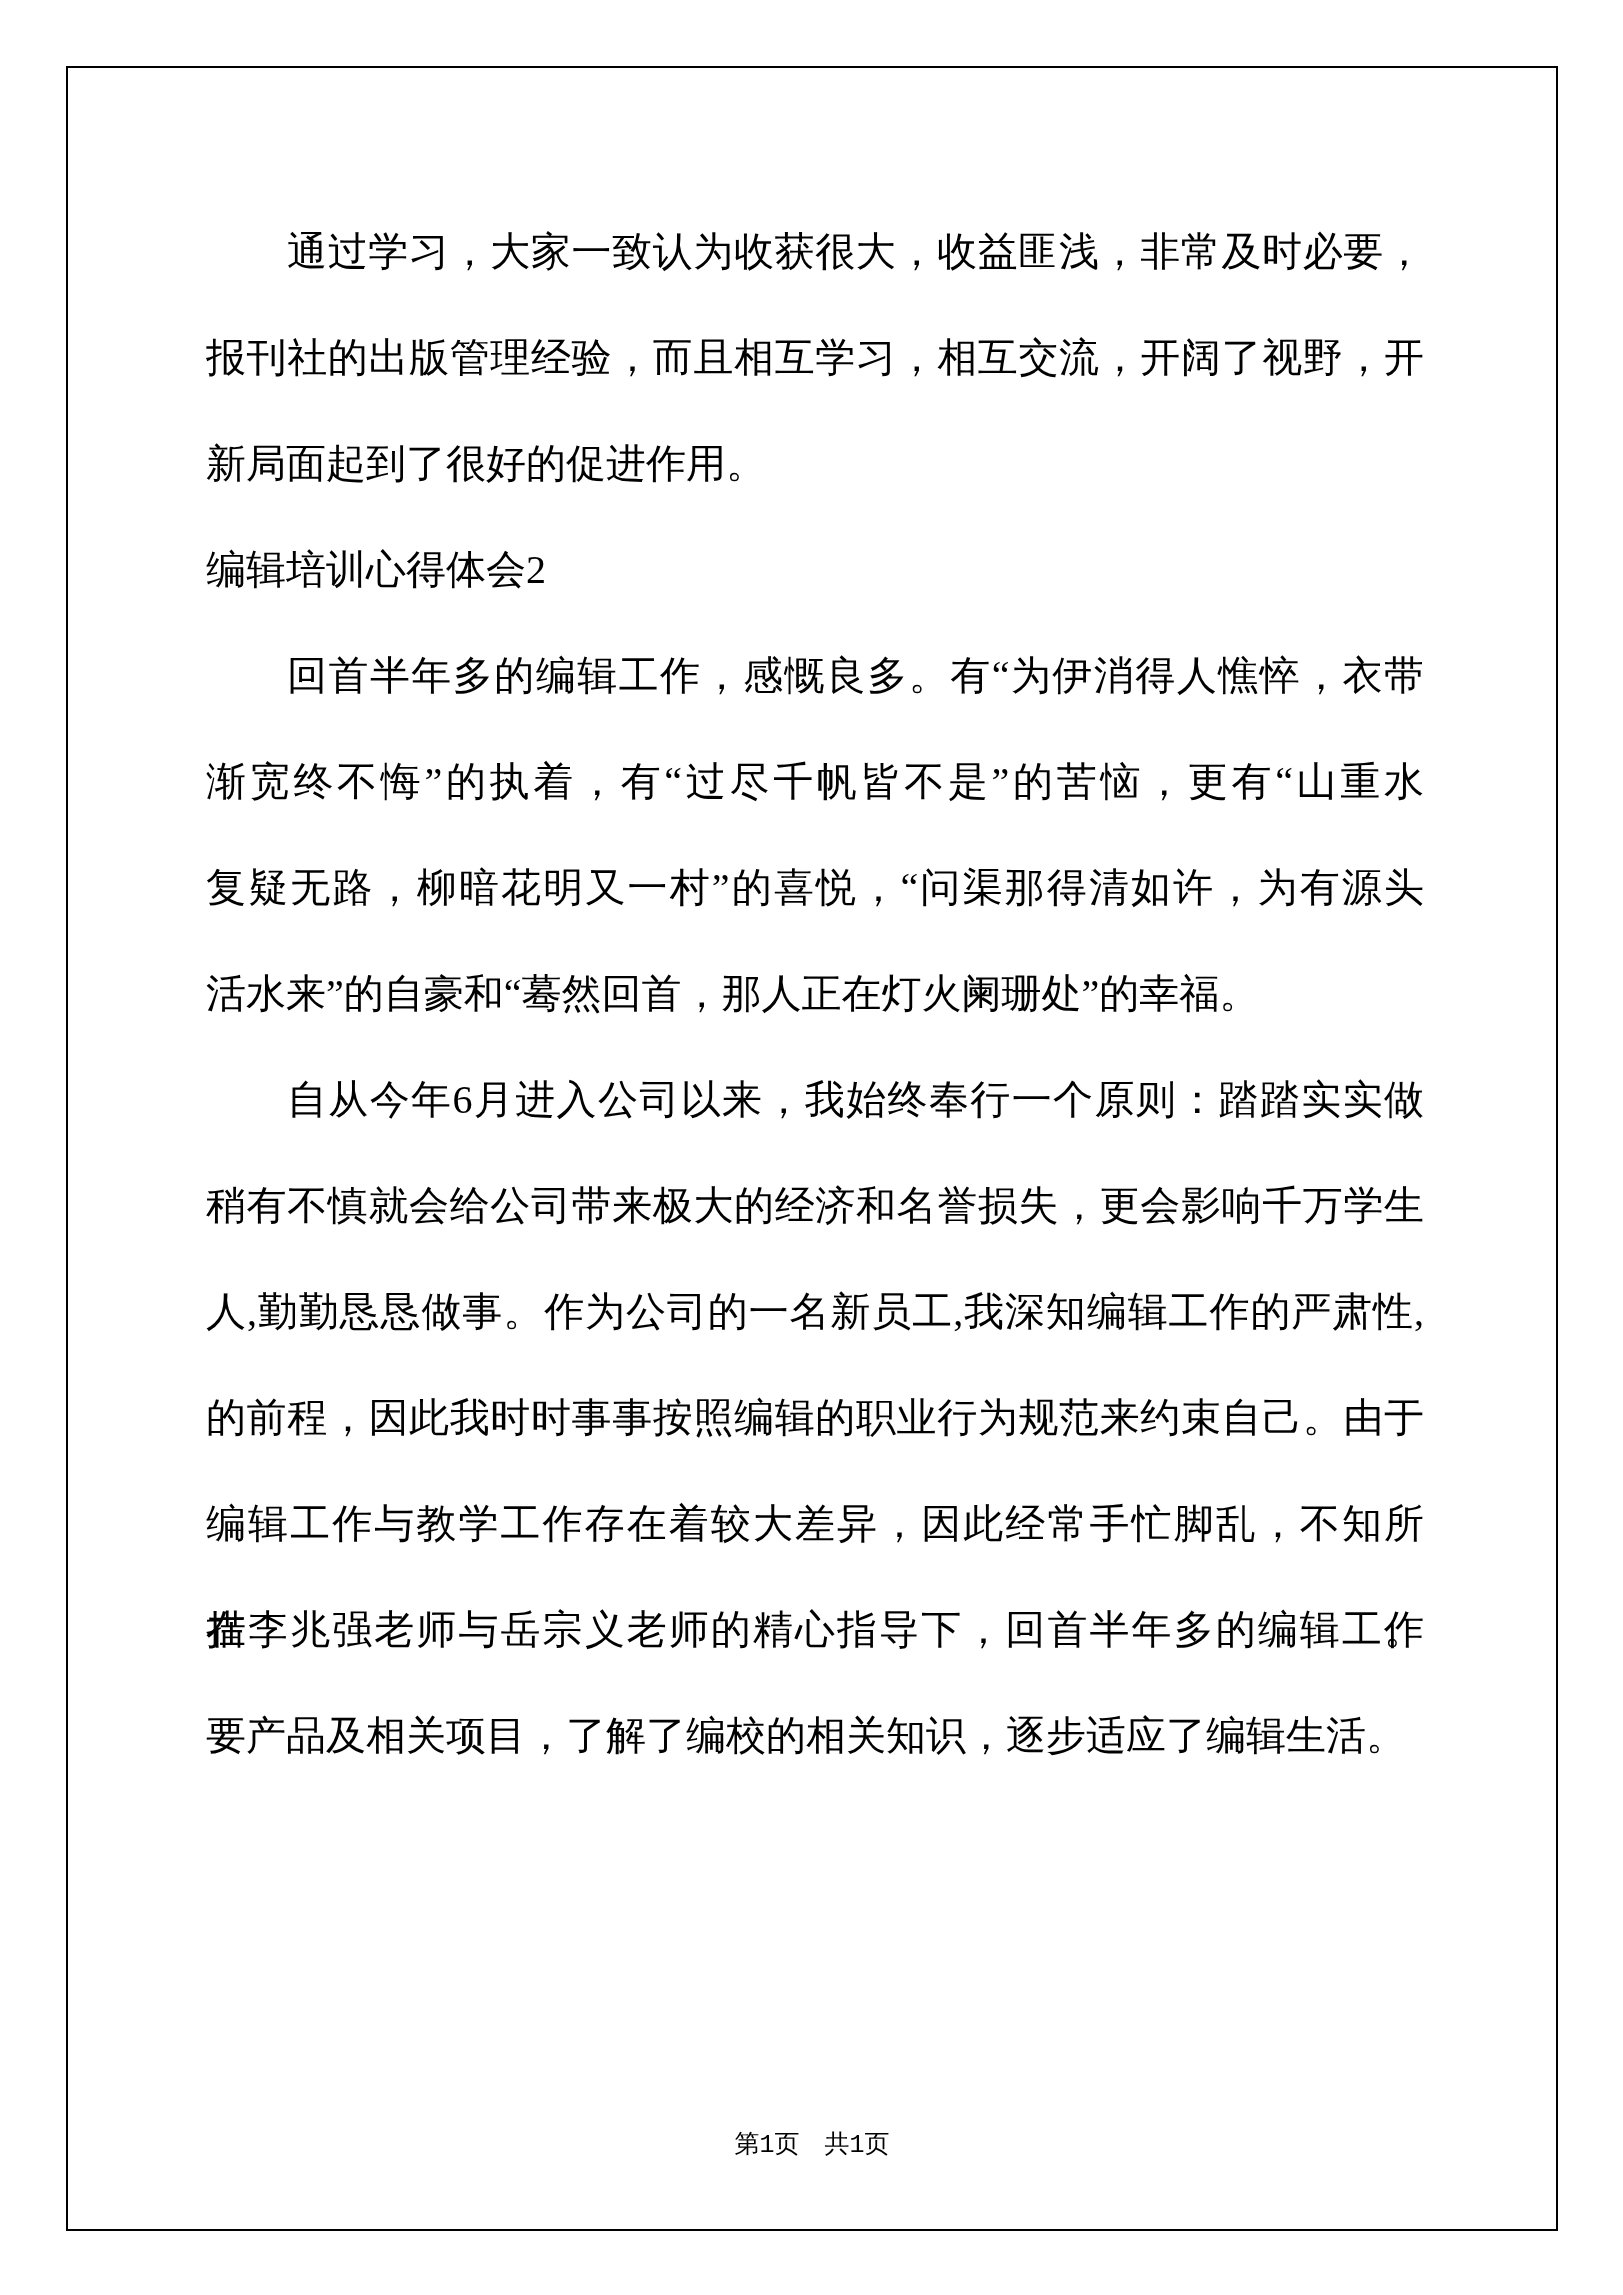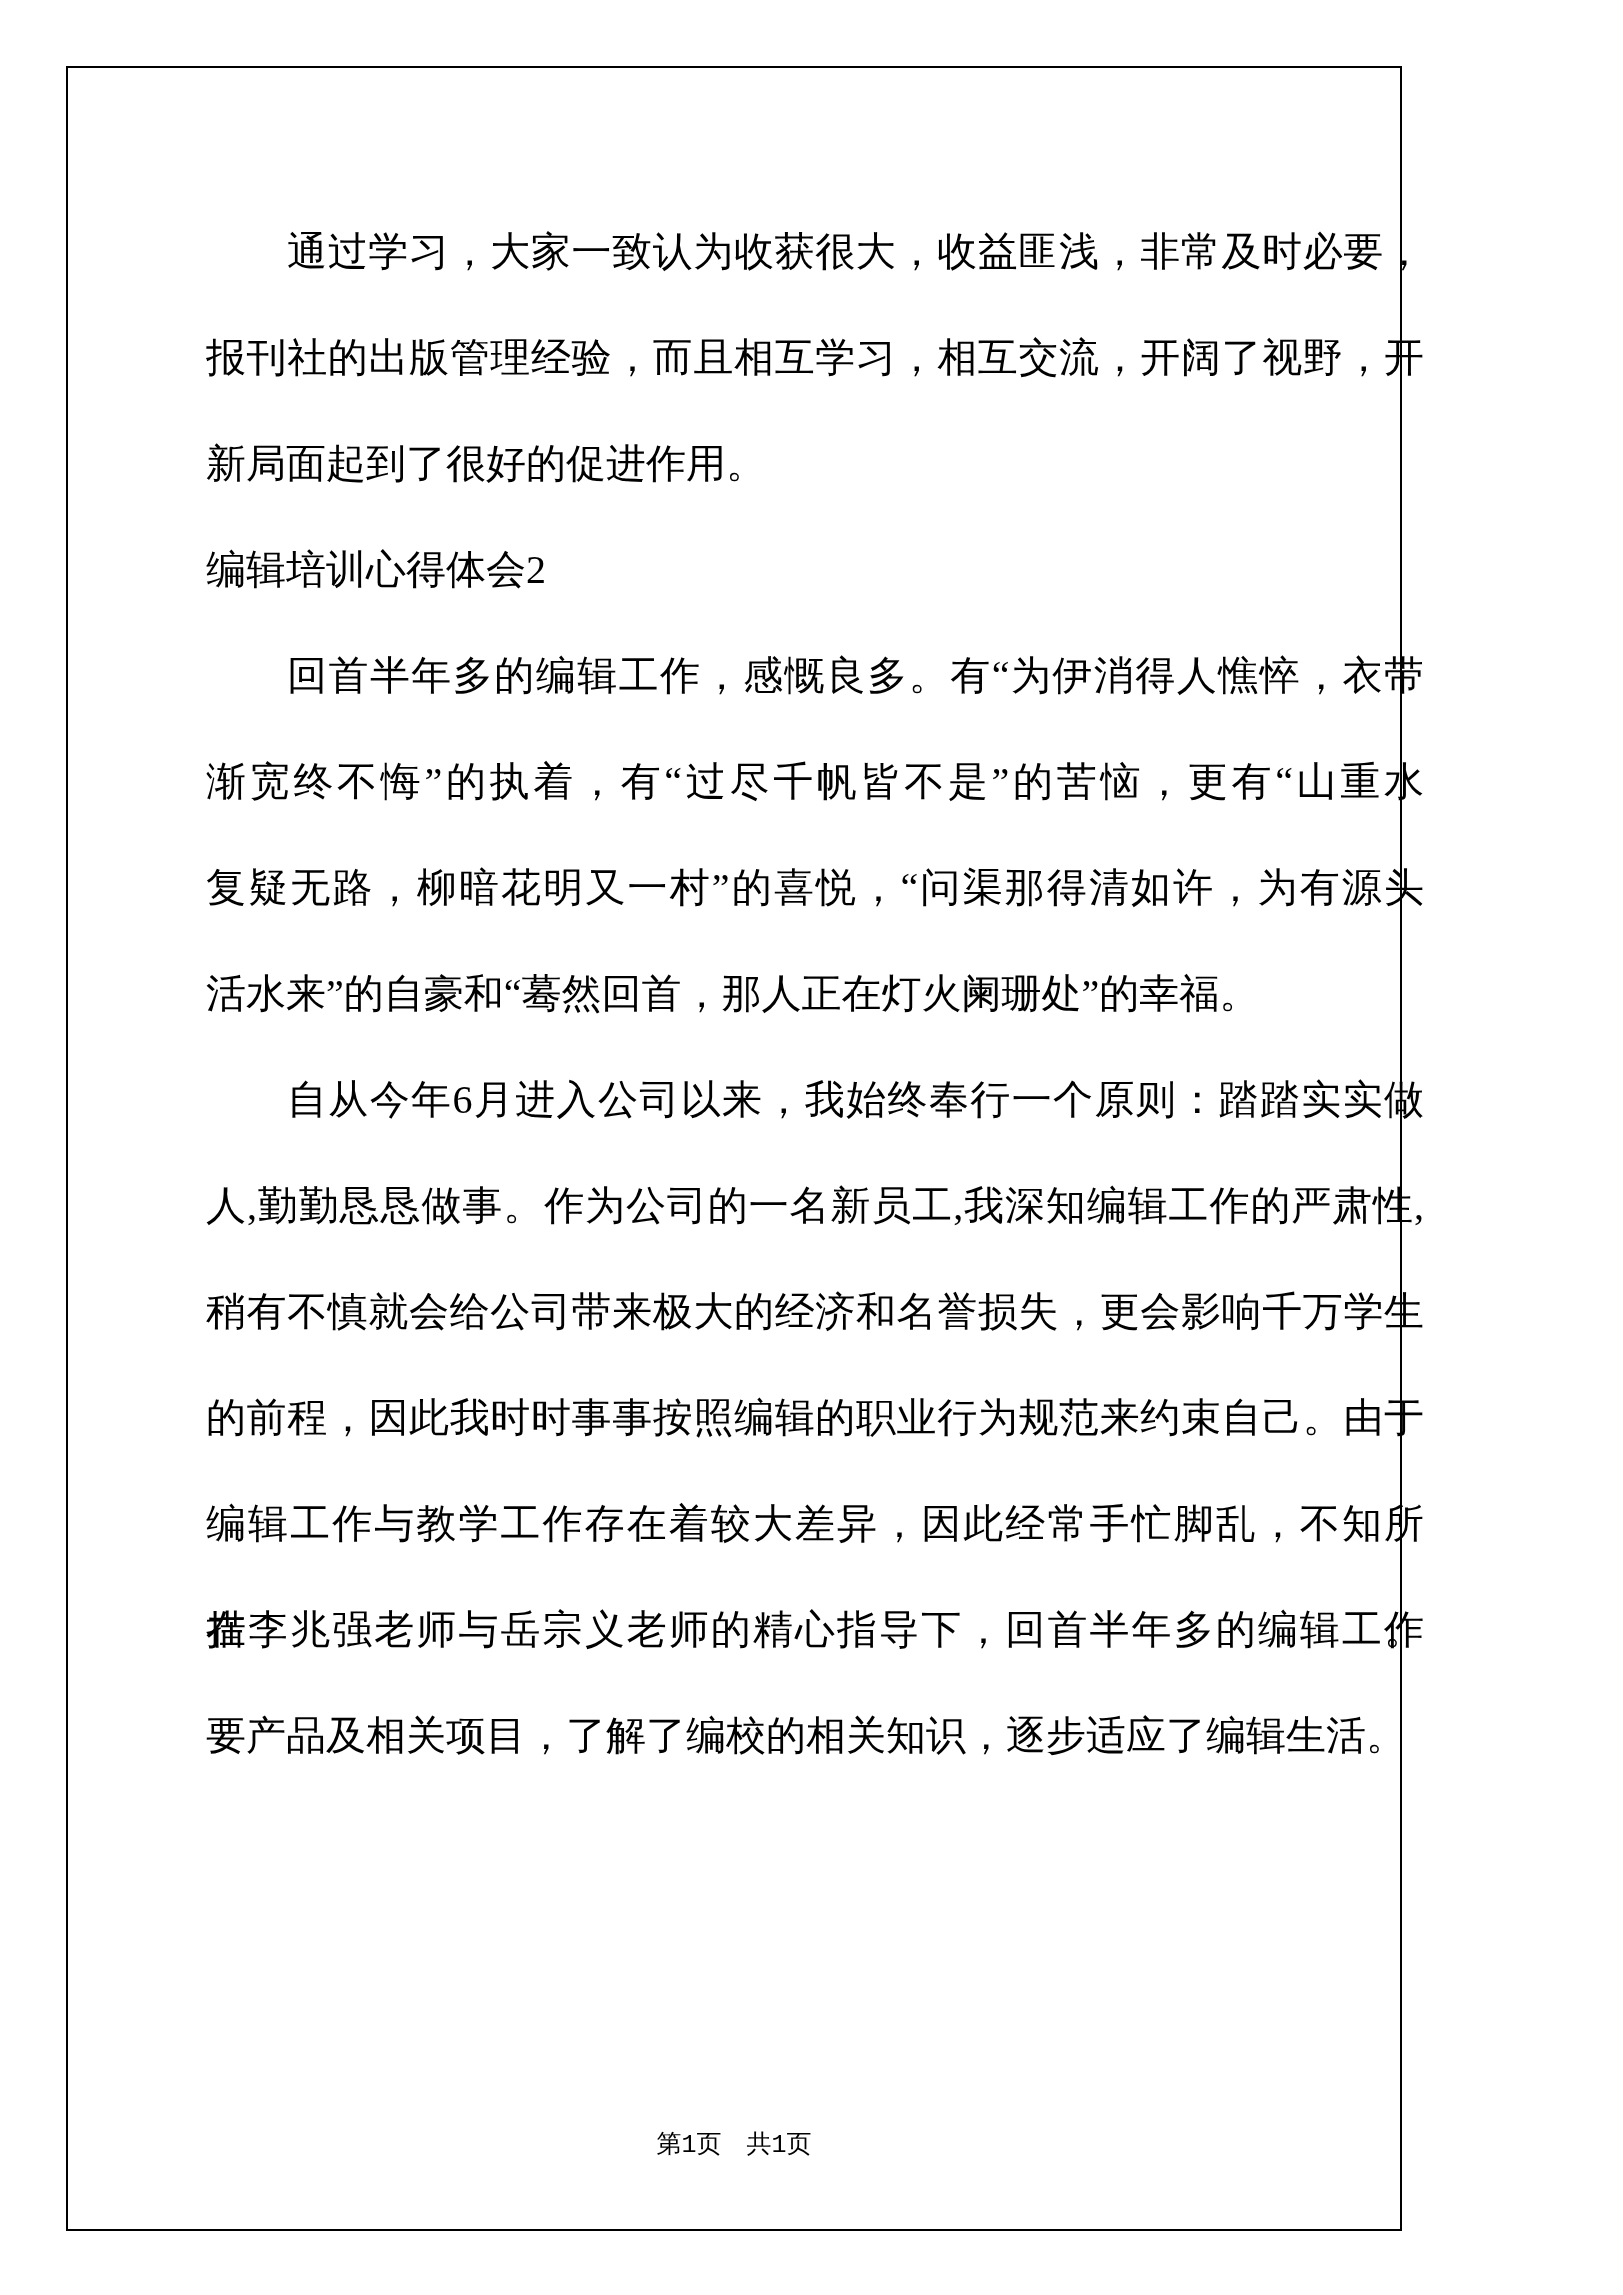--- a/index.html
+++ b/index.html
@@ -17,21 +17,21 @@
     position: relative;
     width: 1623px;
     height: 2295px;
     background: #ffffff;
     overflow: hidden;
   }
   .border-frame {
     position: absolute;
     left: 66px;
     top: 66px;
-    width: 1336px;
+    width: 1492px;
     height: 2165px;
     border: 2.2px solid #000000;
     box-sizing: border-box;
   }
   .content {
     position: absolute;
     left: 138px;
     top: 131px;
     width: 1218px;
   }
@@ -70,22 +70,22 @@
 
     <div class="line indent">通过学习，大家一致认为收获很大，收益匪浅，非常及时必要，</div>
         <div class="line">报刊社的出版管理经验，而且相互学习，相互交流，开阔了视野，开</div>
         <div class="line short">新局面起到了很好的促进作用。</div>
         <div class="line short">编辑培训心得体会2</div>
         <div class="line indent">回首半年多的编辑工作，感慨良多。有“为伊消得人憔悴，衣带</div>
         <div class="line">渐宽终不悔”的执着，有“过尽千帆皆不是”的苦恼，更有“山重水</div>
         <div class="line">复疑无路，柳暗花明又一村”的喜悦，“问渠那得清如许，为有源头</div>
         <div class="line short">活水来”的自豪和“蓦然回首，那人正在灯火阑珊处”的幸福。</div>
         <div class="line indent">自从今年6月进入公司以来，我始终奉行一个原则：踏踏实实做</div>
+        <div class="line">稍有不慎就会给公司带来极大的经济和名誉损失，更会影响千万学生</div>
         <div class="line">人,勤勤恳恳做事。作为公司的一名新员工,我深知编辑工作的严肃性,</div>
-        <div class="line">稍有不慎就会给公司带来极大的经济和名誉损失，更会影响千万学生</div>
         <div class="line">的前程，因此我时时事事按照编辑的职业行为规范来约束自己。由于</div>
         <div class="line">编辑工作与教学工作存在着较大差异，因此经常手忙脚乱，不知所措。</div>
         <div class="line">在李兆强老师与岳宗义老师的精心指导下，回首半年多的编辑工作</div>
         <div class="line short">要产品及相关项目，了解了编校的相关知识，逐步适应了编辑生活。</div>
       </div>
     <div class="footer">
       <span>第1页　共1页</span>
     </div>
   </div>
 </div>

